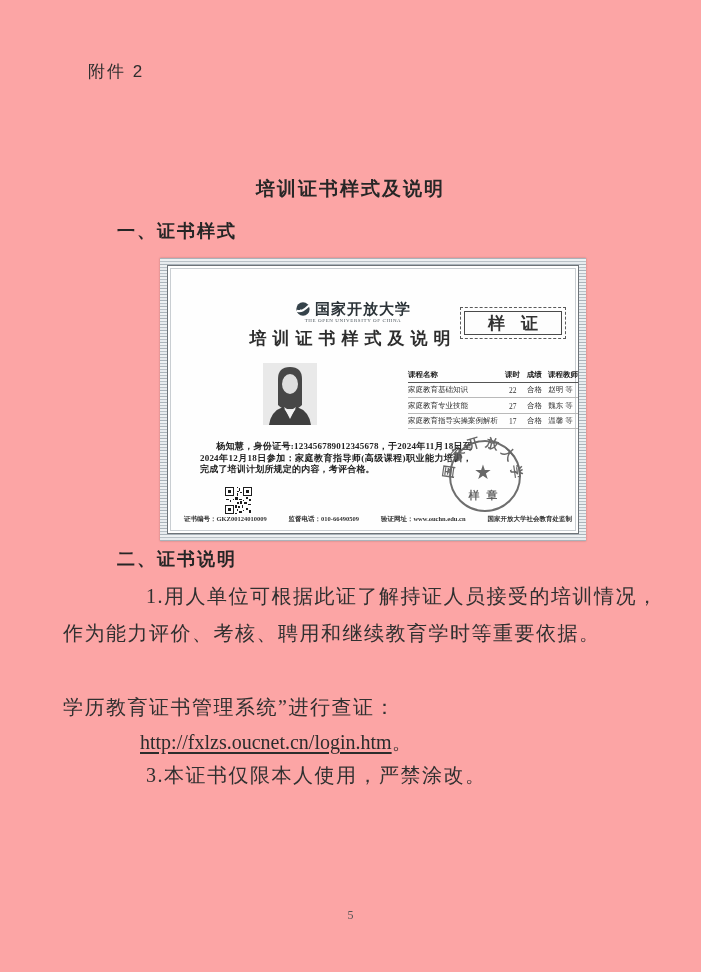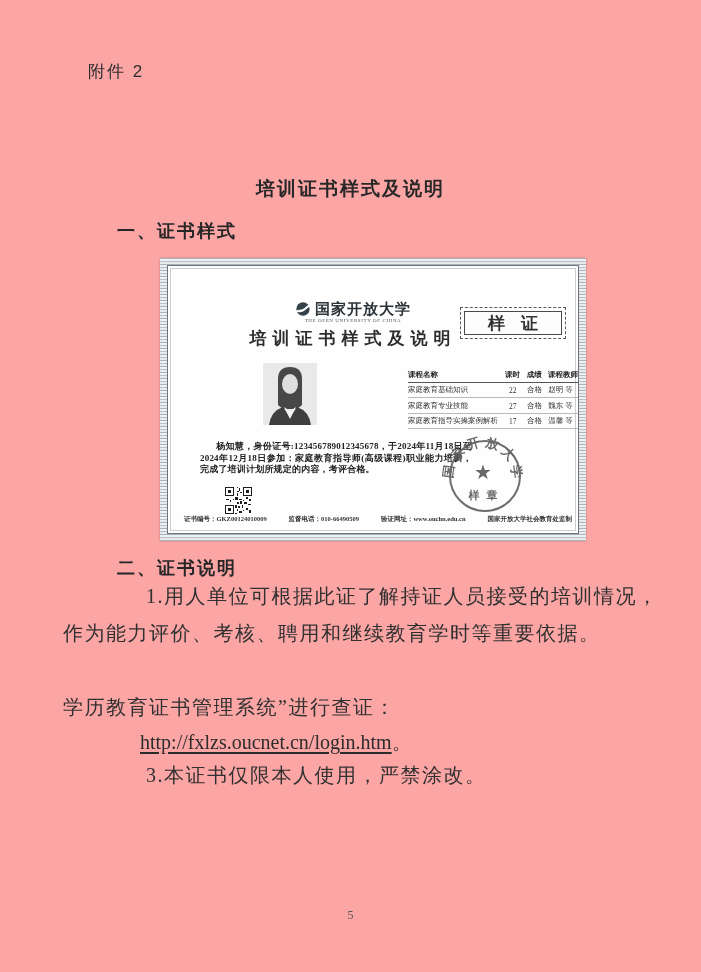--- a/index.html
+++ b/index.html
@@ -9,21 +9,21 @@
     font-family:"Liberation Serif","DejaVu Serif",serif;color:#2e2e2e;
   }
   .hei{font-family:"Liberation Sans","DejaVu Sans",sans-serif;}
   .abs{position:absolute;}
 
   
   .attachment{left:88px;top:60px;font-size:17px;letter-spacing:2px;}
   .doc-title{left:0;right:0;top:176px;text-align:center;font-size:19px;font-weight:700;letter-spacing:2px;color:#272727;}
   .sec-heading{font-size:18px;font-weight:700;letter-spacing:2px;color:#262626;}
   .s1{left:117px;top:219px;}
-  .s2{left:117px;top:547px;margin-top:9px;}
+  .s2{left:117px;top:547px;}
   .body-line{font-size:20px;letter-spacing:1.5px;color:#303030;white-space:nowrap;}
   .p1l1{left:146px;top:583px;}
   .p1l2{left:63px;top:620px;}
   .p2l1{left:146px;top:657px;}
   .p2l2{left:63px;top:694px;}
   .urlline{left:140px;top:729px;font-size:20px;color:#2c2c2c;}
   .urlline .u{text-decoration:underline;text-underline-offset:3px;}
   .p3{left:146px;top:762px;}
   .pageno{left:0;right:0;top:908px;text-align:center;font-size:12px;color:#555;}
 

